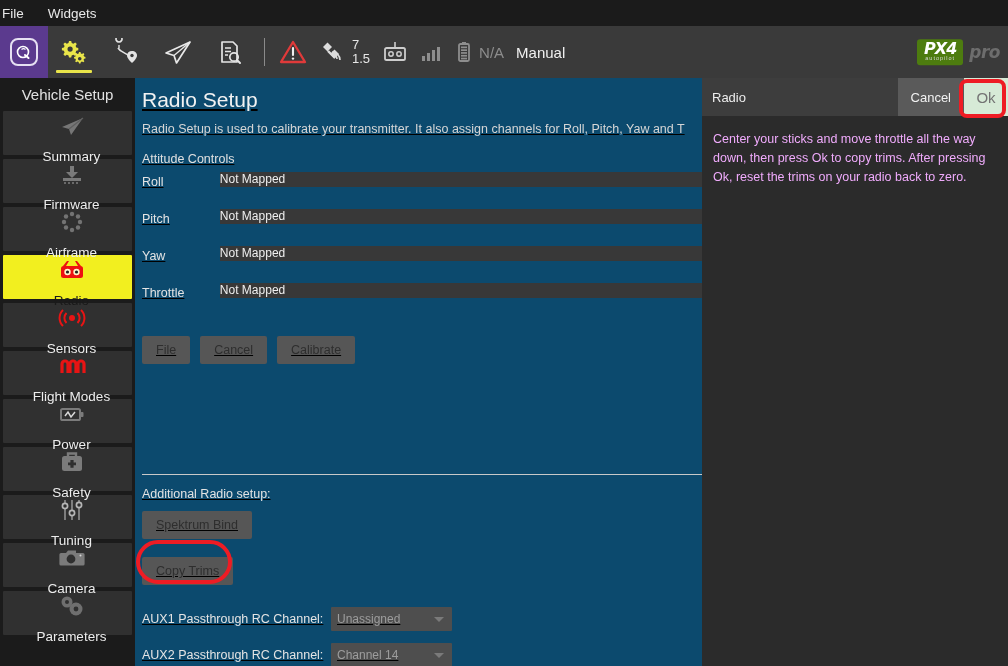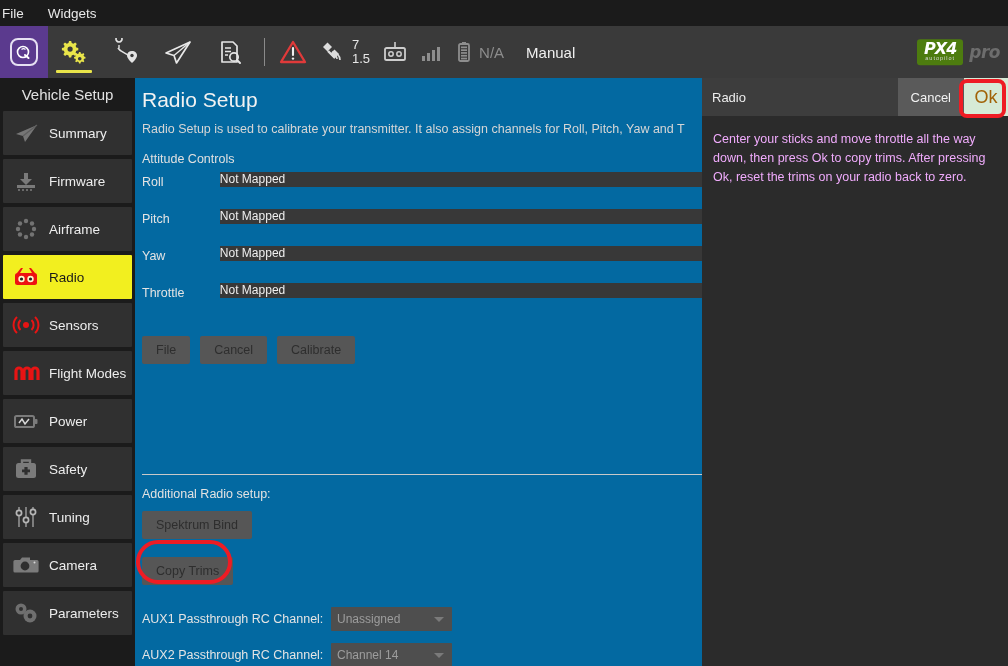--- a/index.html
+++ b/index.html
@@ -41,21 +41,21 @@
   }
   .tb-sep {
     width: 1px; background: #8a8a8a; margin: 12px 8px;
   }
   .status-grp { display: flex; align-items: center; gap: 5px; padding: 0 6px; }
   .gps-nums {
     display: flex; flex-direction: column; line-height: 1.05;
     font-size: 13px; color: #e6e6e6;
   }
   .batt-na { font-size: 15px; color: #8d8d8d; }
-  .mode-txt { font-size: 15px; color: #f0f0f0; margin-left: 10px; }
+  .mode-txt { font-size: 15px; color: #f0f0f0; }
   .px4logo {
     position: absolute; right: 8px; top: 50%; transform: translateY(-50%);
     display: flex; align-items: center; gap: 6px;
   }
   .px4-black {
     background: #4d7c0f; border-radius: 3px; padding: 2px 7px 3px 7px;
     display: flex; flex-direction: column; align-items: center;
   }
   .px4-main {
     font-family: "DejaVu Sans", sans-serif; font-weight: bold;
@@ -75,30 +75,30 @@
 
   
   .sidebar { width: 135px; background: #1b1b1b; padding-top: 2px; flex: 0 0 135px; }
   .sb-title {
     color: #e2e2e2; font-size: 15px; text-align: center;
     padding: 6px 0 8px 0;
   }
   .sb-item {
     height: 44px; margin: 0 3px 4px 3px; background: #303030;
     display: flex; align-items: center; gap: 8px; padding-left: 8px;
-    border-radius: 1px; cursor: pointer;
+    border-radius: 1px; cursor: pointer; flex-direction: column;
   }
   .sb-item.sel { background: #f2ef1f; }
   .sb-item .lbl { font-size: 13.5px; color: #ededed; }
   .sb-item.sel .lbl { color: #1a1a1a; }
   .sb-ico { width: 30px; height: 28px; display: flex; align-items: center; justify-content: center; flex: 0 0 30px; }
 
   
   .mainpanel {
-    flex: 1 1 auto; background: #0369a1; position: relative; overflow: hidden;
+    flex: 1 1 auto; background: #0c4a6e; position: relative; overflow: hidden; text-decoration: underline;
   }
   .mp-inner { padding: 10px 0 0 7px; width: 567px; }
   .mp-title { font-size: 21px; color: #f2f2f2; padding-bottom: 8px; }
   .mp-desc {
     font-size: 12.5px; color: #d6d6d6; line-height: 1.45; width: 580px;
     white-space: pre-wrap;
   }
   .sec-label { font-size: 12.5px; color: #e0e0e0; margin: 14px 0 6px 0; }
 
   .ctl-row { height: 37px; display: flex; align-items: flex-start; }
@@ -152,22 +152,22 @@
     height: 38px; background: #3d3d3d; display: flex; align-items: center;
     padding-left: 10px;
   }
   .rp-title { font-size: 13px; color: #ededed; flex: 1; }
   .rp-cancel {
     height: 38px; padding: 0 13px; display: flex; align-items: center;
     background: #5a5a5a; color: #f2f2f2; font-size: 13px; cursor: pointer;
   }
   .rp-ok {
     height: 38px; width: 44px; display: flex; align-items: center;
-    justify-content: center; background: #d6ead6; color: #a16207;
-    font-size: 18px; cursor: pointer;
+    justify-content: center; background: #d6ead6; color: #737373;
+    font-size: 15px; cursor: pointer;
   }
   .rp-body {
     padding: 14px 11px 0 11px; font-size: 12.5px; color: #f0abfc;
     line-height: 1.5;
   }
 
   
   .anno { position: absolute; border: 4px solid #ee1c24; pointer-events: none; }
   .anno-ok {
     left: 959px; top: 79px; width: 47px; height: 39px; border-radius: 8px;

